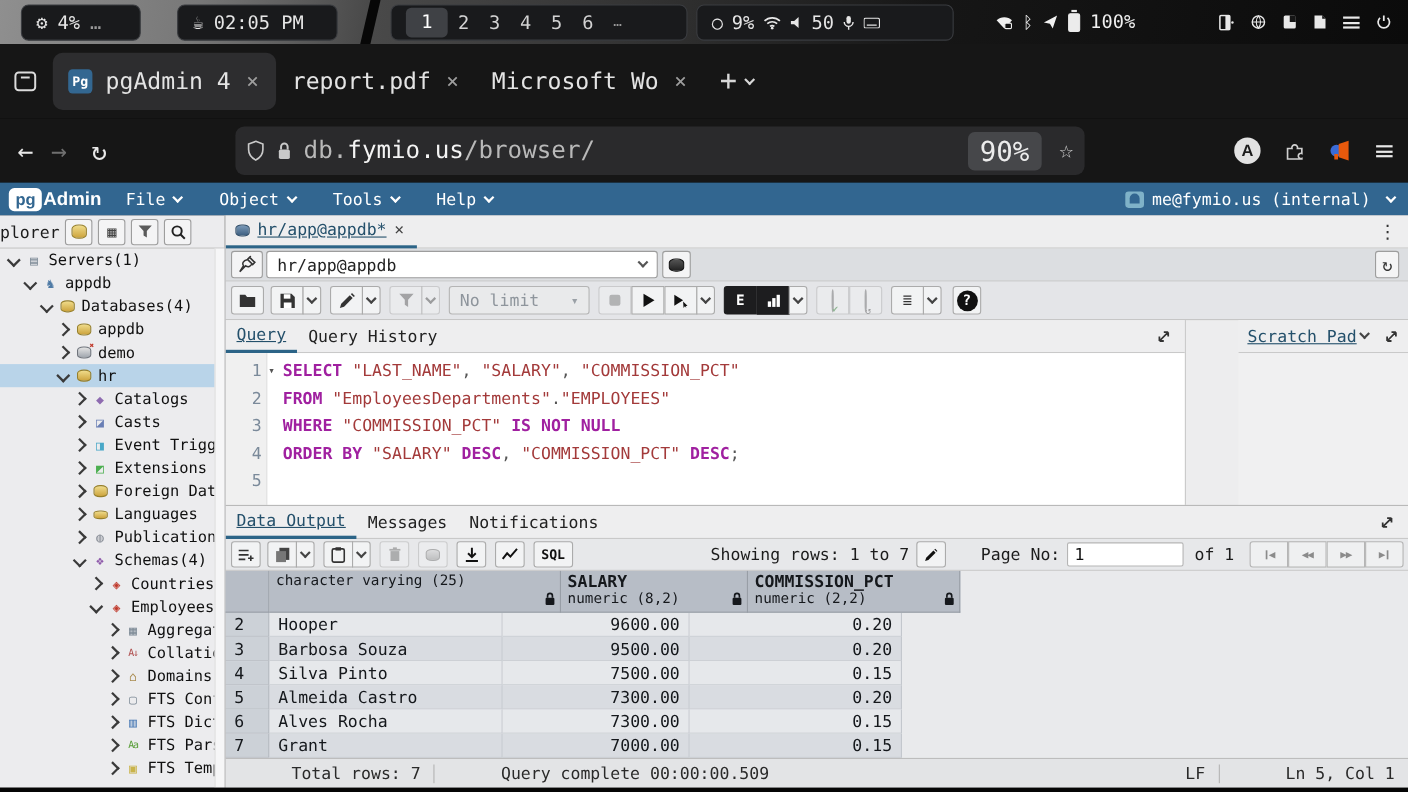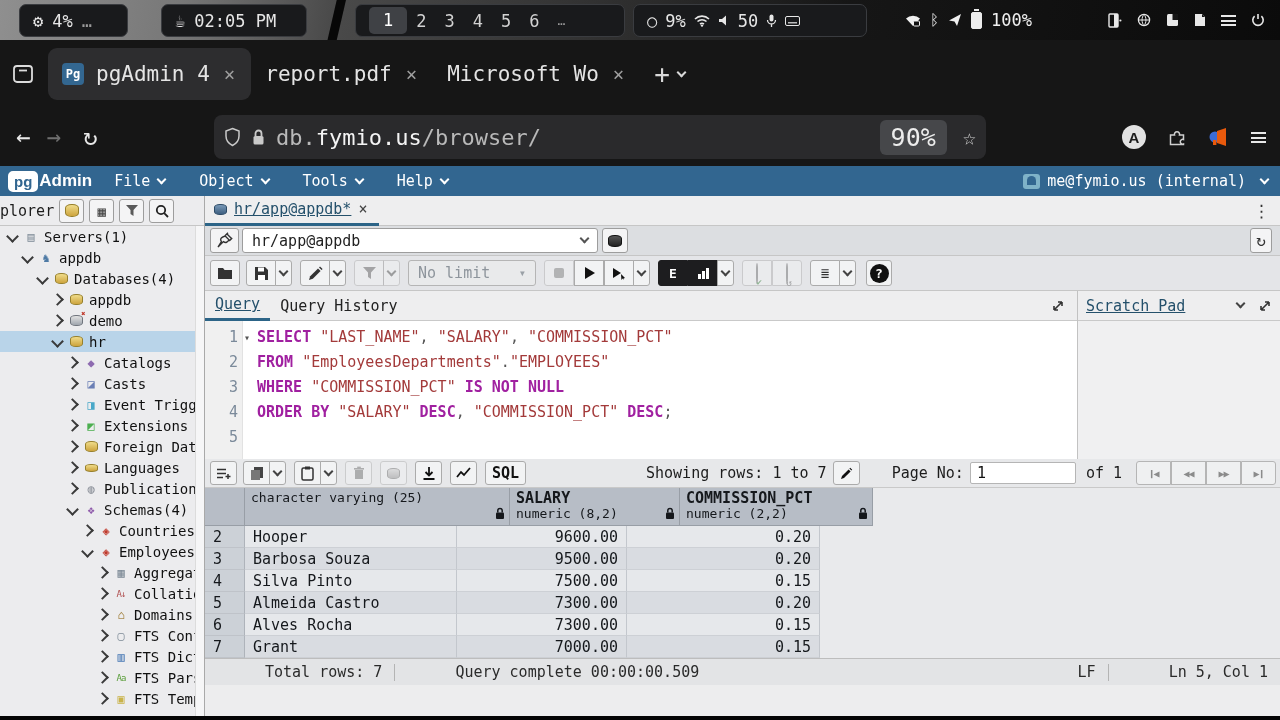--- a/index.html
+++ b/index.html
@@ -137,21 +137,21 @@
   .nolimit { width:128px; height:26px; background:#e9eaeb; border:1px solid #b5b5b5; border-radius:3px; margin-left:8px;
     color:#8e959c; font-size:15px; display:flex; align-items:center; padding:0 9px; }
   .nolimit .tri { margin-left:auto; color:#9aa0a6; font-size:12px; }
   .disab { opacity:.45; }
   .helpbtn { width:26px; height:26px; border-radius:3px; background:#f2f3f4; border:1px solid #ababab; display:flex;
     align-items:center; justify-content:center; margin-left:10px; }
   .qmark { width:19px; height:19px; border-radius:50%; background:#111; color:#fff; font-size:13px; font-weight:bold;
     display:flex; align-items:center; justify-content:center; }
 
   
-  .editorwrap { height:168px; display:flex; }
+  .editorwrap { height:168px; display:flex;gap:48px; }
   .editorcol { width:873px; display:flex; flex-direction:column; border-right:1px solid #c2c2c2; }
   .qtabs { height:30px; background:#eeeeef; border-bottom:1px solid #c9c9c9; display:flex; align-items:center; font-size:15px; }
   .etab { padding:0 10px; height:30px; display:flex; align-items:center; color:#222; }
   .etab.active { color:#24506b; border-bottom:3px solid #2c6487; text-decoration:underline; }
   .expander { margin-left:auto; margin-right:12px; }
   .codemirror { flex:1; background:#fff; display:flex; font-size:15px; overflow:hidden; }
   .gutter { width:38px; background:#f0f0f0; border-right:1px solid #e2e2e2; color:#7b8a9a; text-align:right; padding:4px 4px 0 0; }
   .gutter .ln { height:25px; line-height:25px; position:relative; }
   .gutter .fold { position:absolute; right:-12px; top:0; color:#555; font-size:10px; }
   .codelines { flex:1; padding:4px 0 0 14px; }
@@ -165,21 +165,21 @@
   .scratchhead .label { text-decoration:underline; }
   .scratchhead .chev { color:#444; margin-left:auto; margin-right:14px; }
   .scratchbody { flex:1; background:#f0f0f1; }
 
   
   .otabs { height:31px; background:#eeeeef; border-top:1px solid #b9b9b9; border-bottom:1px solid #c9c9c9; display:flex;
     align-items:center; font-size:15px; }
   .otool { height:29px; background:#e7e8ea; border-bottom:1px solid #c9c9c9; display:flex; align-items:center; font-size:15px; color:#1c1c1c; }
   .obtn { height:24px; min-width:27px; background:#f2f3f4; border:1px solid #ababab; display:flex; align-items:center;
     justify-content:center; padding:0 3px; }
-  .sqlbtn { font-size:15px; font-weight:bold; color:#111; padding:0 6px; border-radius:3px; }
+  .sqlbtn { font-size:12px; font-weight:bold; color:#111; padding:0 6px; border-radius:3px; }
   .pageinput { width:106px; height:22px; border:1px solid #b5b5b5; border-radius:2px; background:#fff; font:inherit;
     font-size:15px; padding:0 6px; color:#111; }
   .pgr { display:flex; margin-left:14px; margin-right:4px; }
   .pgrbtn { width:35px; height:24px; background:#eff0f1; border:1px solid #b5b5b5; color:#8b8b8b; font-size:10px;
     display:flex; align-items:center; justify-content:center; letter-spacing:-1px; }
 
   
   .gridwrap { height:170px; background:#e9eaec; display:flex; }
   .grid { width:668px; }
   .ghead { display:flex; height:38px; }
@@ -728,20 +728,30 @@
             <span>
                 <svg width="14" height="14" viewBox="0 0 14 14">
                   <path d="M3 11L11 3M11 3h-4M11 3v4M3 11h4M3 11V7" stroke="#333" stroke-width="1.6" fill="none"></path>
                 </svg>
               </span>
           </div>
           <div class="scratchbody"></div>
         </div>
       </div>
 
+      <div class="otabs">
+        <span class="etab active">Data Output</span>
+        <span class="etab">Messages</span>
+        <span class="etab">Notifications</span>
+        <span class="expander">
+            <svg width="14" height="14" viewBox="0 0 14 14">
+              <path d="M3 11L11 3M11 3h-4M11 3v4M3 11h4M3 11V7" stroke="#333" stroke-width="1.6" fill="none"></path>
+            </svg>
+          </span>
+      </div>
 
       <div class="otool">
         <div class="grp" style="margin-left:5px;">
           <span class="obtn tbtn solo">
               <svg width="15" height="13" viewBox="0 0 15 13">
                 <path d="M1 2.5h9M1 6.5h9M1 10.5h6" stroke="#333" stroke-width="1.5"></path>
                 <path d="M12 7v5M9.5 9.5h5" stroke="#333" stroke-width="1.5"></path>
               </svg>
             </span>
         </div>

